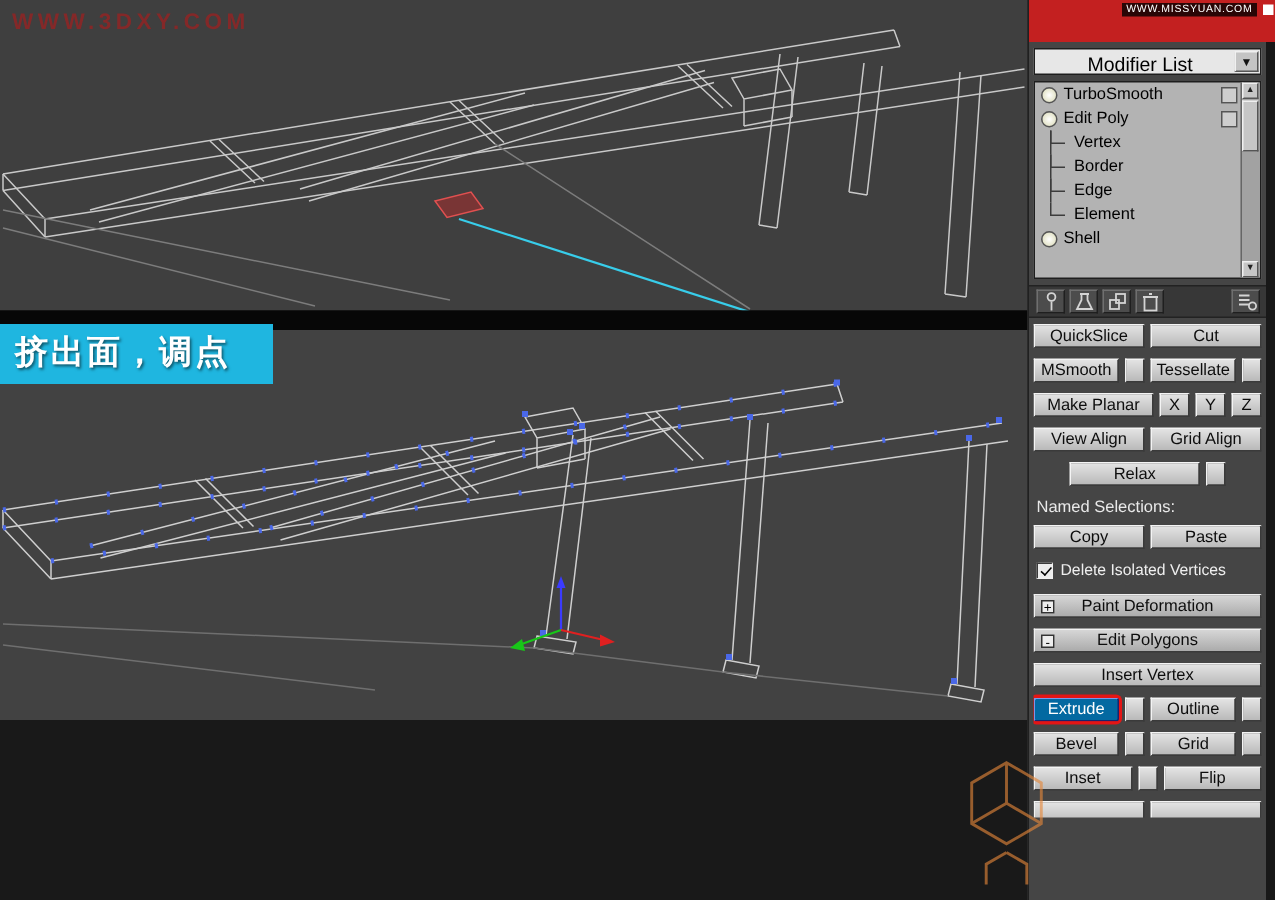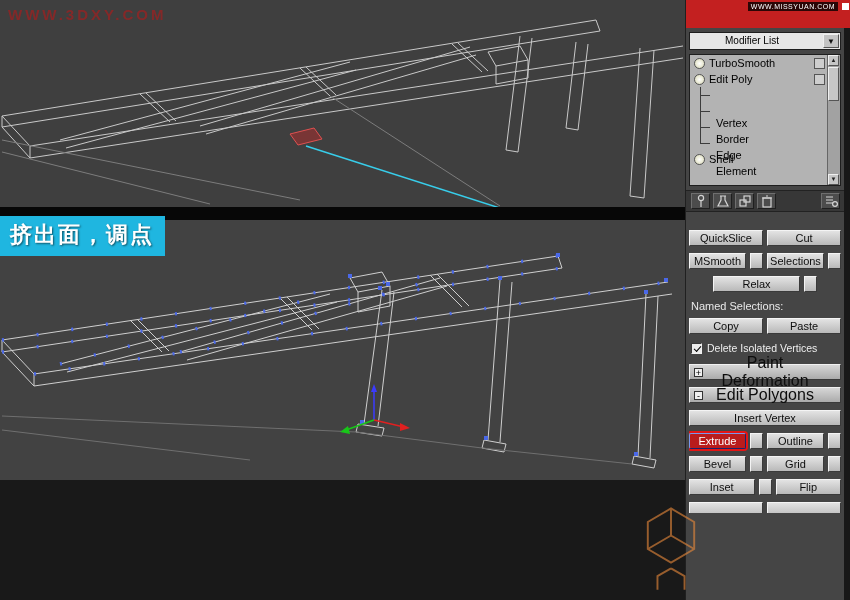--- a/index.html
+++ b/index.html
@@ -10,50 +10,50 @@
   
   .vp{position:absolute;left:0;width:685px;overflow:hidden;}
   #vp1{top:0;height:207px;background:#3f3f3f;}
   #divider{position:absolute;top:207px;left:0;width:685px;height:13px;background:#070707;}
   #vp2{top:220px;height:260px;background:#424242;}
   #bottomstrip{position:absolute;top:480px;left:0;width:685px;height:120px;background:#191919;}
 
   #watermark{position:absolute;left:8px;top:6px;z-index:9;
     font-weight:bold;font-size:15px;letter-spacing:3px;color:rgba(150,35,35,.8);}
   #caption{position:absolute;left:0;top:216px;z-index:12;background:#1fb6e0;color:#fff;
-    font-size:22px;font-weight:bold;letter-spacing:2px;padding:4px 11px 6px 10px;
+    font-size:22px;font-weight:bold;letter-spacing:2px;padding:4px 28px 6px 10px;
     text-shadow:1px 1px 2px rgba(0,0,0,.55);}
   #logo{position:absolute;left:642px;top:504px;z-index:11;opacity:.62;}
 
   
   #panel{position:absolute;left:685px;top:0;width:165px;height:600px;background:#454545;
     border-left:1px solid #202020;box-sizing:border-box;}
   #rightstrip{position:absolute;right:0;top:28px;width:6px;height:572px;background:#181818;}
 
   #banner{position:absolute;left:0;top:0;width:165px;height:28px;background:#c32020;overflow:hidden;}
   #banner .btitle{position:absolute;left:5px;top:6px;color:#fff;font-weight:bold;font-size:15px;
     letter-spacing:1px;text-shadow:1px 1px 1px rgba(0,0,0,.5);margin-top:22px;}
   #banner .burl{position:absolute;right:13px;top:2px;background:#2a0606;color:#fff;
     font-size:7px;padding:1px 3px;letter-spacing:.5px;}
   #banner .bsq{position:absolute;right:2px;top:3px;width:7px;height:7px;background:#fff;}
 
   
   #combo{position:absolute;left:3px;top:32px;width:152px;height:18px;background:#e7e7e7;
     border:1px solid #1e1e1e;box-sizing:border-box;}
-  #combo .cval{position:absolute;left:5px;top:2px;font-size:10px;color:#000;padding-left:30px;}
+  #combo .cval{position:absolute;left:5px;top:2px;font-size:13px;color:#000;padding-left:30px;}
   #combo .carrow{position:absolute;right:1px;top:1px;width:16px;height:14px;background:#c4c4c4;
     border:1px solid;border-color:#f0f0f0 #555 #555 #f0f0f0;font-size:8px;line-height:13px;
     text-align:center;color:#111;box-sizing:border-box;}
 
   
   #stack{position:absolute;left:3px;top:54px;width:152px;height:132px;background:#b3b3b3;
     border:1px solid #1e1e1e;box-sizing:border-box;overflow:hidden;}
   .srow{position:relative;height:16px;line-height:16px;font-size:11px;color:#000;width:138px;}
   .srow .slabel{position:absolute;left:19px;top:0;}
-  .srow.sub .slabel{left:26px;margin-top:28px;}
+  .srow.sub .slabel{left:26px;}
   .bulb{position:absolute;left:4px;top:3px;width:9px;height:9px;border-radius:50%;
     background:radial-gradient(#ffffff,#d8d8b2);border:1px solid #555;}
   .stoggle{position:absolute;right:3px;top:3px;width:9px;height:9px;background:#cecece;border:1px solid #555;}
   .vline{position:absolute;left:10px;top:0;height:16px;border-left:1px solid #3c3c3c;}
   .elbow{position:absolute;left:10px;top:0;width:9px;height:8px;
     border-left:1px solid #3c3c3c;border-bottom:1px solid #3c3c3c;}
   .srow.sel{background:#2b50c8;color:#fff;box-shadow:0 0 0 2px #e41515;border-radius:3px;z-index:3;}
   
   #stackscroll{position:absolute;right:0;top:0;width:12px;height:130px;background:#a2a2a2;border-left:1px solid #666;}
   #stackscroll .sarr{position:absolute;left:0;width:11px;height:11px;background:#c6c6c6;
@@ -68,42 +68,42 @@
     border-top:1px solid #222;border-bottom:1px solid #222;display:flex;gap:3px;
     padding:2px 5px;box-sizing:border-box;}
   .tbtn{width:19px;height:16px;background:#4c4c4c;border:1px solid;
     border-color:#6f6f6f #1f1f1f #1f1f1f #6f6f6f;display:flex;align-items:center;
     justify-content:center;box-sizing:border-box;}
   .tbtn.last{margin-left:auto;}
 
   
   #buttons{position:absolute;left:3px;top:216px;width:152px;height:384px;overflow:hidden;}
   .row{display:flex;gap:4px;margin:0 0 7px 0;height:16px;}
-  .row.first{margin-top:14px;}
+  .row.first{margin-top:0;}
   .btn{flex:1;background:linear-gradient(#e3e3e3,#b9b9b9);border:1px solid;
     border-color:#f4f4f4 #3a3a3a #3a3a3a #f4f4f4;font-size:11px;line-height:14px;
     text-align:center;color:#0d0d0d;box-sizing:border-box;white-space:nowrap;overflow:hidden;}
   .sq{flex:0 0 13px;background:linear-gradient(#e3e3e3,#b9b9b9);border:1px solid;
     border-color:#f4f4f4 #3a3a3a #3a3a3a #f4f4f4;box-sizing:border-box;}
   .btn.xyz{flex:0 0 20px;}
-  .btn.blue{background:#b91c1c;color:#fff;border-color:#7b97ea #15256e #15256e #7b97ea;
+  .btn.blue{background:#0369a1;color:#fff;border-color:#7b97ea #15256e #15256e #7b97ea;
     box-shadow:0 0 0 2px #e41515;border-radius:2px;}
   .plabel{font-size:11px;color:#e9e9e9;margin:0 0 5px 2px;height:14px;line-height:14px;}
   .cbrow{display:flex;align-items:center;gap:5px;margin:0 0 9px 2px;height:14px;}
   .cbox{width:11px;height:11px;background:#ececec;border:1px solid;
     border-color:#3a3a3a #f0f0f0 #f0f0f0 #3a3a3a;position:relative;box-sizing:border-box;}
   .cbox::after{content:"";position:absolute;left:2px;top:2px;width:6px;height:3px;
     border-left:1.5px solid #000;border-bottom:1.5px solid #000;transform:rotate(-48deg);}
   .cblabel{font-size:10.5px;color:#eee;}
   .rollout{display:flex;align-items:center;height:16px;margin:0 0 7px 0;
     background:linear-gradient(#d6d6d6,#ababab);border:1px solid;
     border-color:#f0f0f0 #3a3a3a #3a3a3a #f0f0f0;box-sizing:border-box;}
   .rollout .pm{width:9px;height:9px;margin-left:4px;background:#eee;border:1px solid #333;
     font-size:9px;line-height:8px;text-align:center;color:#000;box-sizing:border-box;}
-  .rollout .rtitle{flex:1;text-align:center;font-size:16px;color:#0d0d0d;margin-right:13px;}
+  .rollout .rtitle{flex:1;text-align:center;font-size:11px;color:#0d0d0d;margin-right:13px;}
   .row.sliver{height:11px;overflow:hidden;margin-bottom:0;}
   .row.sliver .btn{height:16px;}
 </style>
 </head>
 <body>
 
 <div id="stage">
 
   <div id="vp1" class="vp">
     <svg width="685" height="207" viewBox="0 0 685 207">
@@ -293,22 +293,32 @@
     </div>
 
     <div id="buttons">
       <div class="row first">
         <div class="btn">QuickSlice</div>
         <div class="btn">Cut</div>
       </div>
       <div class="row">
         <div class="btn">MSmooth</div>
         <div class="sq"></div>
-        <div class="btn">Selections</div>
-        <div class="sq"></div>
+        <div class="btn">Tessellate</div>
+        <div class="sq"></div>
+      </div>
+      <div class="row">
+        <div class="btn">Make Planar</div>
+        <div class="btn xyz">X</div>
+        <div class="btn xyz">Y</div>
+        <div class="btn xyz">Z</div>
+      </div>
+      <div class="row">
+        <div class="btn">View Align</div>
+        <div class="btn">Grid Align</div>
       </div>
       <div class="row" style="padding:0 24px;">
         <div class="btn">Relax</div>
         <div class="sq"></div>
       </div>
       <div class="plabel">Named Selections:</div>
       <div class="row">
         <div class="btn">Copy</div>
         <div class="btn">Paste</div>
       </div>

